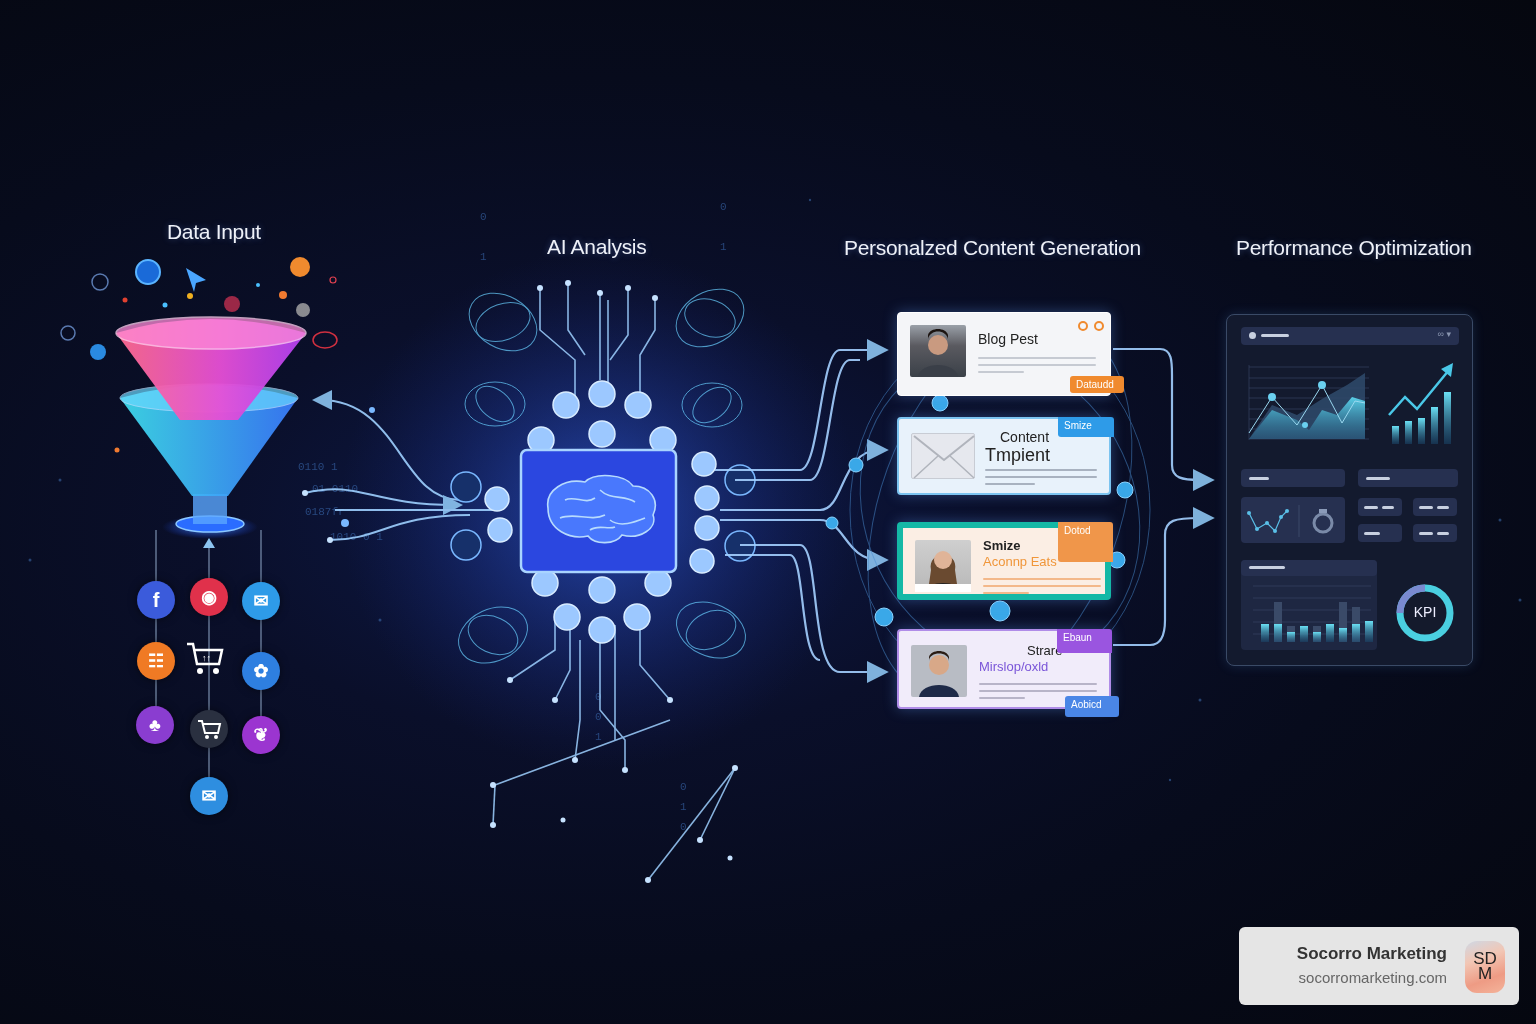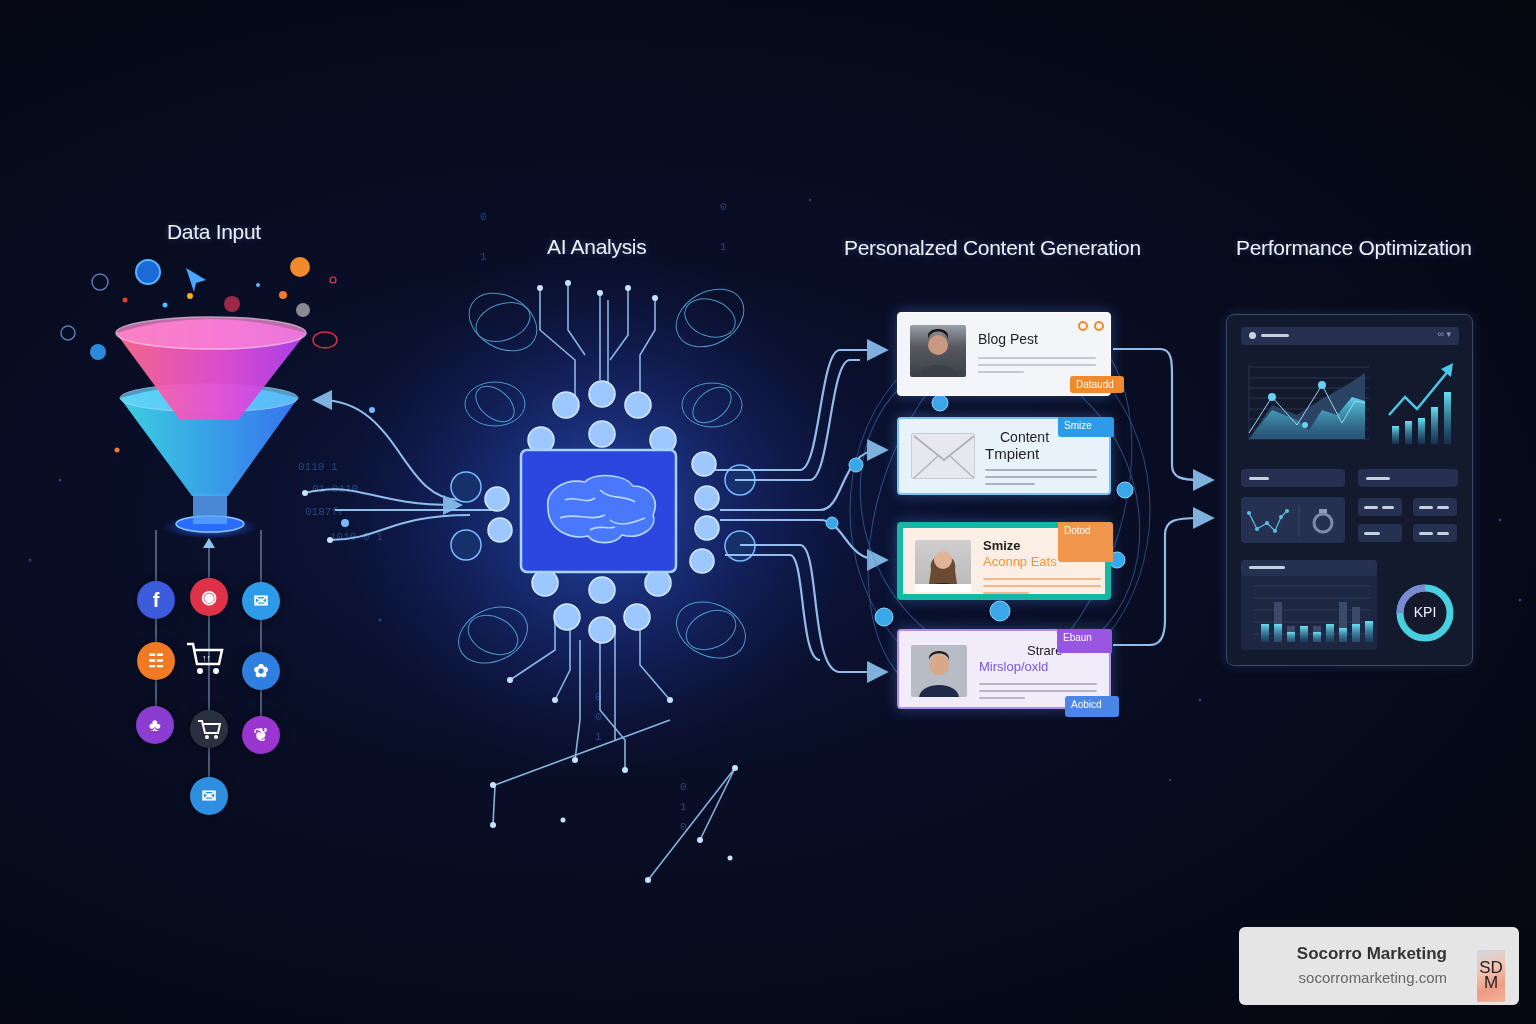--- a/index.html
+++ b/index.html
@@ -52,24 +52,24 @@
   .dbar { position: absolute; height: 3px; background: #c8d0e0; border-radius: 2px; }
 
   
   .brand {
     position: absolute; left: 1239px; top: 927px; width: 280px; height: 78px;
     background: #e5e5e5; border-radius: 6px;
   }
   .brand .name { position: absolute; right: 72px; top: 17px; font-size: 17px; font-weight: bold; color: #333; white-space: nowrap; }
   .brand .url { position: absolute; right: 72px; top: 42px; font-size: 15px; color: #666; white-space: nowrap; }
   .brand .logo {
-    position: absolute; right: 14px; top: 14px; width: 28px; height: 52px; border-radius: 1px;
+    position: absolute; right: 14px; top: 14px; width: 40px; height: 52px; border-radius: 12px;
     background: linear-gradient(160deg, #cfd8e4 0%, #f2c6b4 35%, #ee9b84 70%, #f4b49b 100%);
     font-family: "Liberation Sans", sans-serif; font-size: 17px; color: #222; line-height: 15px;
-    text-align: center; padding-top: 10px; margin-top: 9px;
+    text-align: center; padding-top: 10px;
   }
 </style>
 </head>
 <body>
 
 <div class="stage-title" style="left:167px; top:220px;">Data Input</div>
 <div class="stage-title" style="left:547px; top:235px;">AI Analysis</div>
 <div class="stage-title" style="left:844px; top:236px;">Personalzed Content Generation</div>
 <div class="stage-title" style="left:1236px; top:236px;">Performance Optimization</div>
 
@@ -334,21 +334,21 @@
 <div class="tag" style="left:1070px; top:376px; width:54px; background:#f08a2e;">Dataudd</div>
 
 <div class="card" style="left:897px; top:417px; height:78px; background:#e8f2fb; border:2px solid #7cc4f0;">
   <div class="photo" style="left:12px; top:14px; width:64px; height:46px; background:#e6e8ee; border:1px solid #c8ccd4;">
     <svg width="64" height="46" style="left:0;top:0" viewBox="0 0 64 46">
         <path d="M2,2 L32,26 L62,2" fill="none" stroke="#b0b4bc" stroke-width="2"></path>
         <path d="M2,44 L26,22 M62,44 L38,22" fill="none" stroke="#b0b4bc" stroke-width="1.5"></path>
       </svg>
   </div>
   <div class="t1" style="left:86px; top:10px; font-size:14px;margin-left:15px;">Content</div>
-  <div class="t2" style="left:86px; top:26px; font-size:15px; color:#222;">Tmpient</div>
+  <div class="t2" style="left:86px; top:26px; font-size:18px; color:#222;">Tmpient</div>
   <div class="line" style="left:86px; top:50px; width:112px; background:#a8b2c0;"></div>
   <div class="line" style="left:86px; top:57px; width:112px; background:#a8b2c0;"></div>
   <div class="line" style="left:86px; top:64px; width:50px; background:#a8b2c0;"></div>
 </div>
 <div class="tag" style="left:1058px; top:417px; width:56px; height:20px; background:#2e9be8; border-radius:0 3px 0 3px;">Smize</div>
 
 <div class="card" style="left:897px; top:522px; height:78px; background:#fbeee4; border:6px solid #14b8a6;">
   <div class="photo" style="left:12px; top:12px; background:linear-gradient(180deg,#cfcfcf 0%,#b8b8b8 100%);">
     <svg width="56" height="52" style="left:0;top:0" viewBox="0 0 56 52">
         <path d="M16,30 C12,10 44,10 40,30 L42,44 L14,44 Z" fill="#6a4a30"></path>

